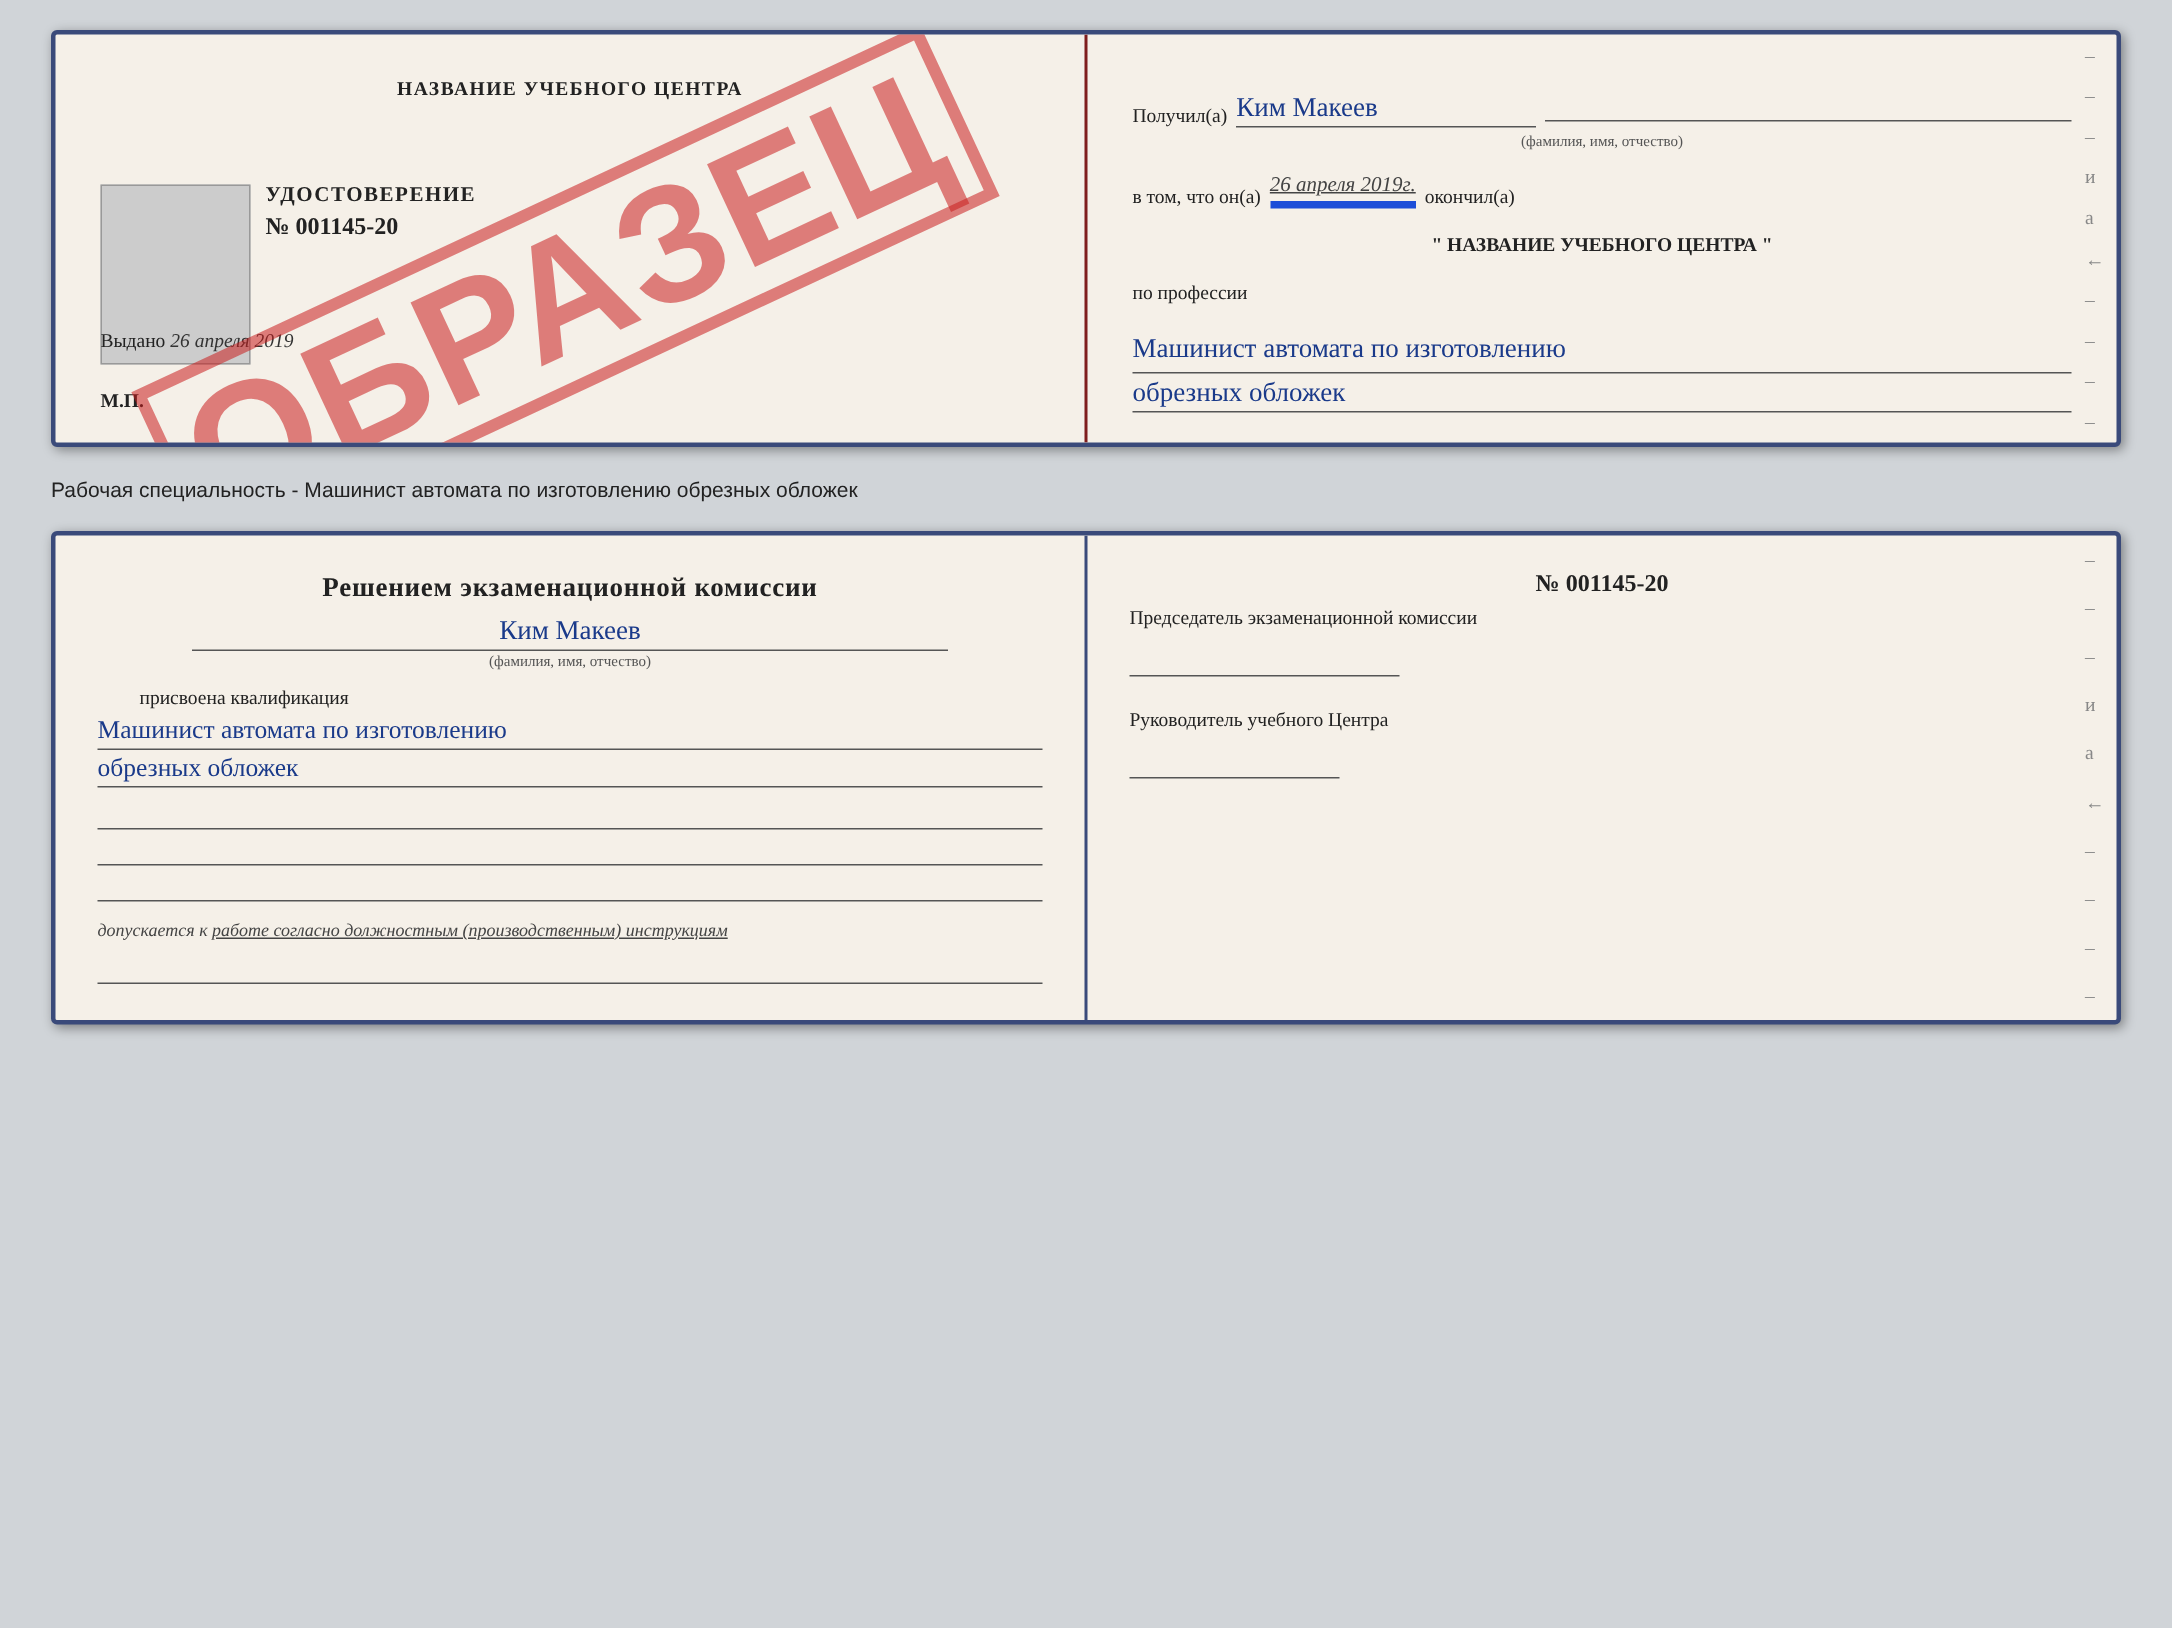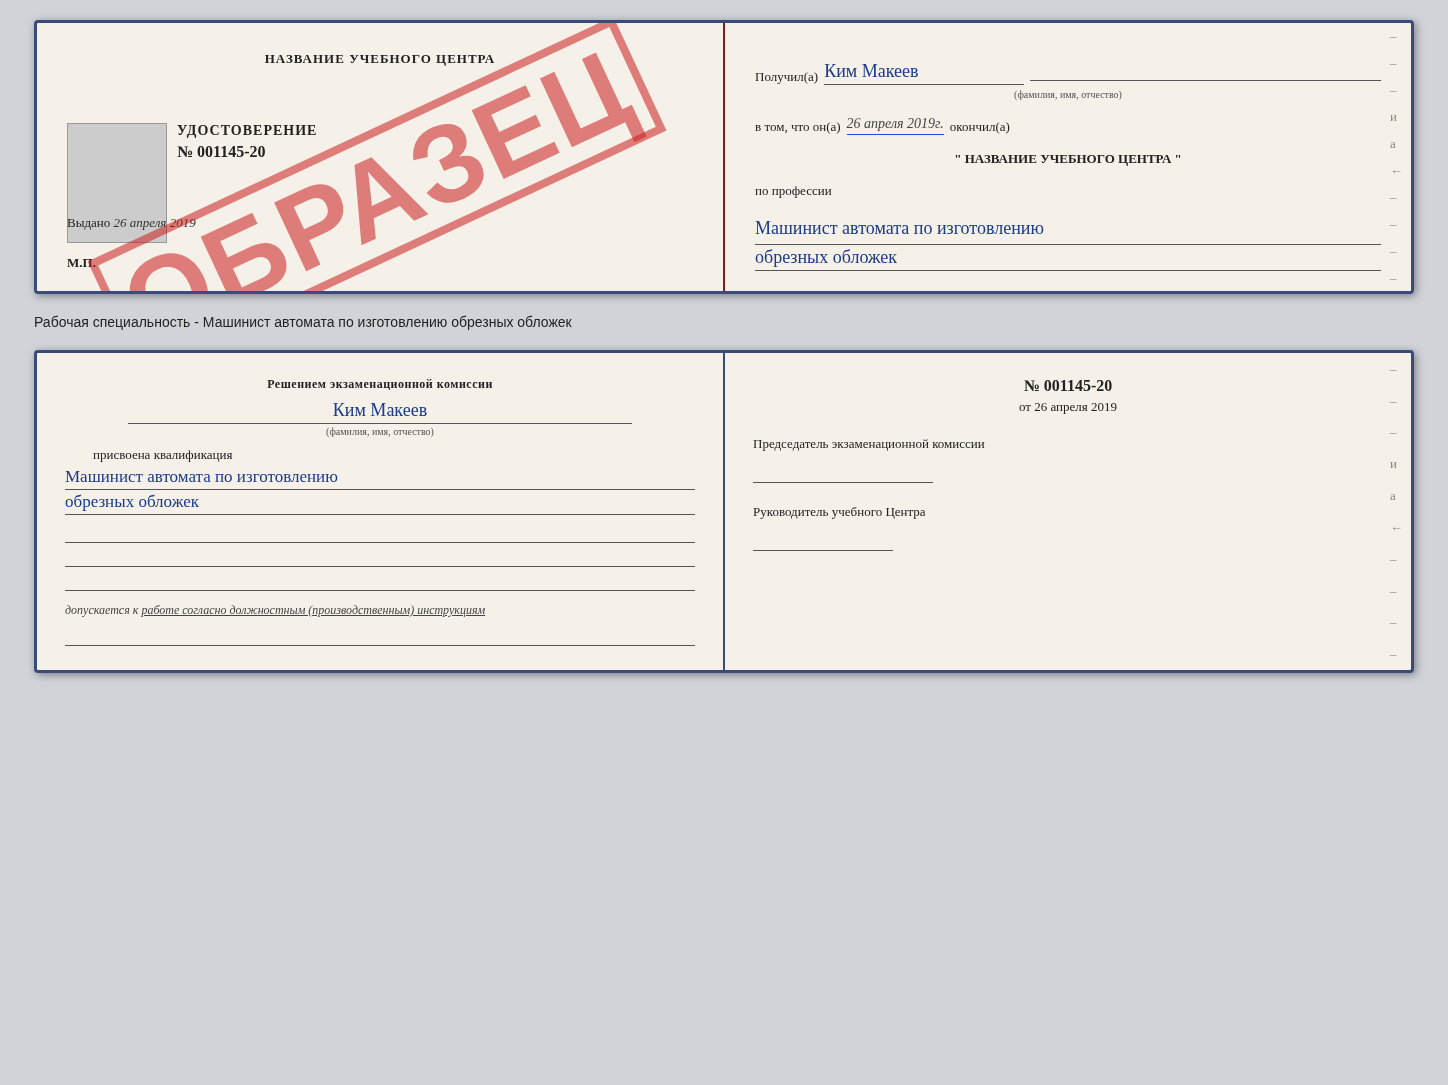--- a/index.html
+++ b/index.html
@@ -176,22 +176,23 @@
     .vtom-label {
       font-size: 13px;
       color: #222;
     }
 
     .handwritten-date {
       font-family: 'Segoe Script', 'Comic Sans MS', cursive;
       font-size: 14px;
       color: #444;
       font-style: italic;
-      border-bottom: 1px solid #1d4ed8;
-      padding-bottom: 2px;
+      border-bottom: 5px solid #1d4ed8;
+      padding-bottom: 2px;
+      text-decoration: underline;
     }
 
     .org-block {
       text-align: center;
       font-size: 13px;
       font-weight: bold;
       letter-spacing: 0.5px;
       color: #222;
       margin-bottom: 4px;
       line-height: 1.5;
@@ -260,21 +261,21 @@
       flex: 1;
       padding: 24px 28px 20px 28px;
       position: relative;
     }
 
     .bottom-doc-left {
       border-right: 2px solid #3a4a7a;
     }
 
     .resheniem-title {
-      font-size: 12px;
+      font-size: 18px;
       font-weight: bold;
       letter-spacing: 0.5px;
       color: #222;
       margin-bottom: 8px;
       text-align: center;
     }
 
     .komissia-name-hw {
       font-family: 'Segoe Script', 'Comic Sans MS', cursive;
       font-size: 18px;
@@ -480,24 +481,20 @@
     <div class="dopuskaetsya-text">
       <span>допускается к</span>
       <span class="dopusk-underline">работе согласно должностным (производственным) инструкциям</span>
     </div>
     <span class="blank-line" style="margin-top:8px;"></span>
   </div>
 
   <div class="bottom-doc-right">
 
     <div class="protocol-number">№  001145-20</div>
-    <div class="ot-date">
-      <span>от</span>
-      <span>26 апреля 2019</span>
-    </div>
 
     <div class="predsedatel-block">
       <div class="predsedatel-label">Председатель экзаменационной комиссии</div>
       <div class="sig-line"></div>
     </div>
 
     <div class="rukovoditel-block">
       <div class="ruk-label">Руководитель учебного Центра</div>
       <div class="ruk-sig-line"></div>
     </div>

